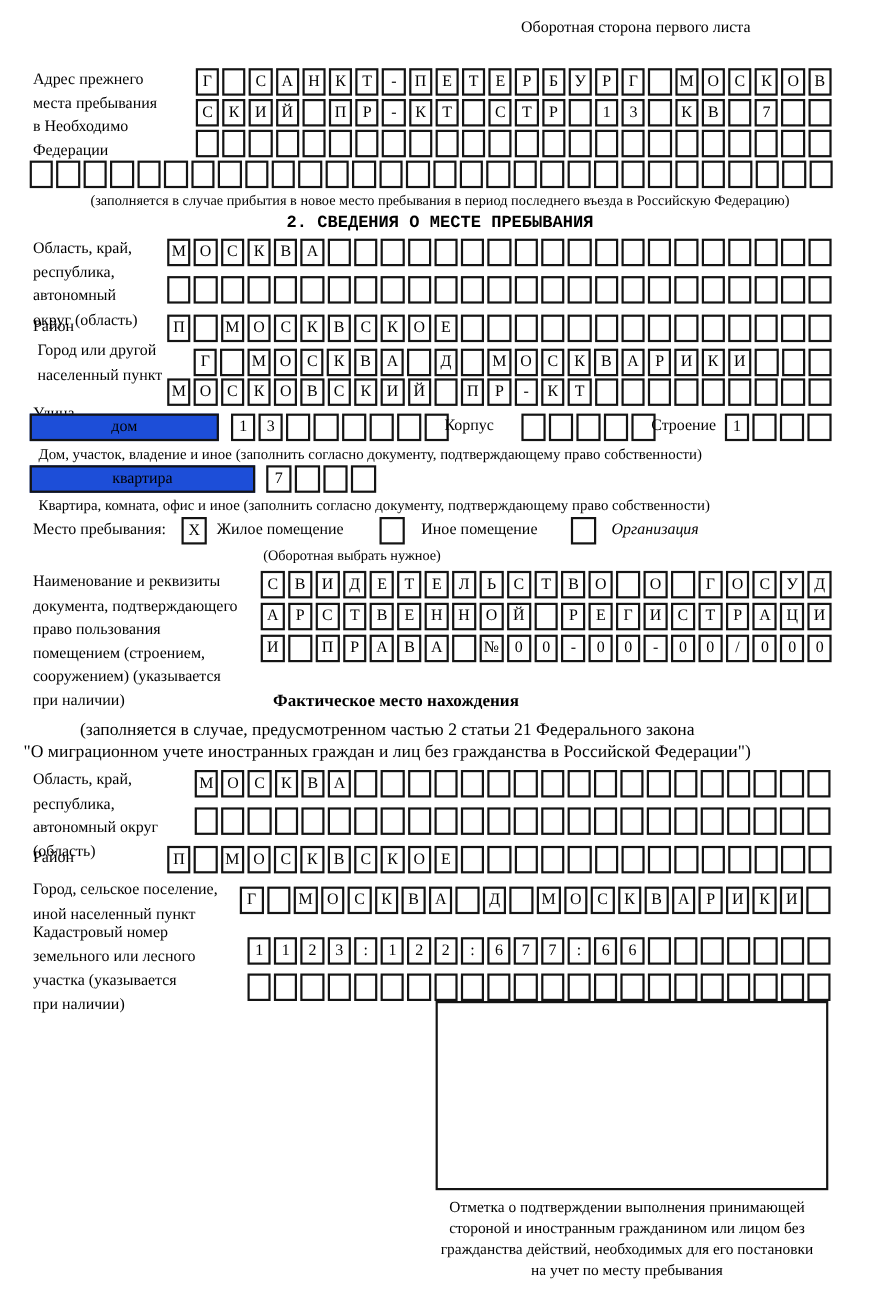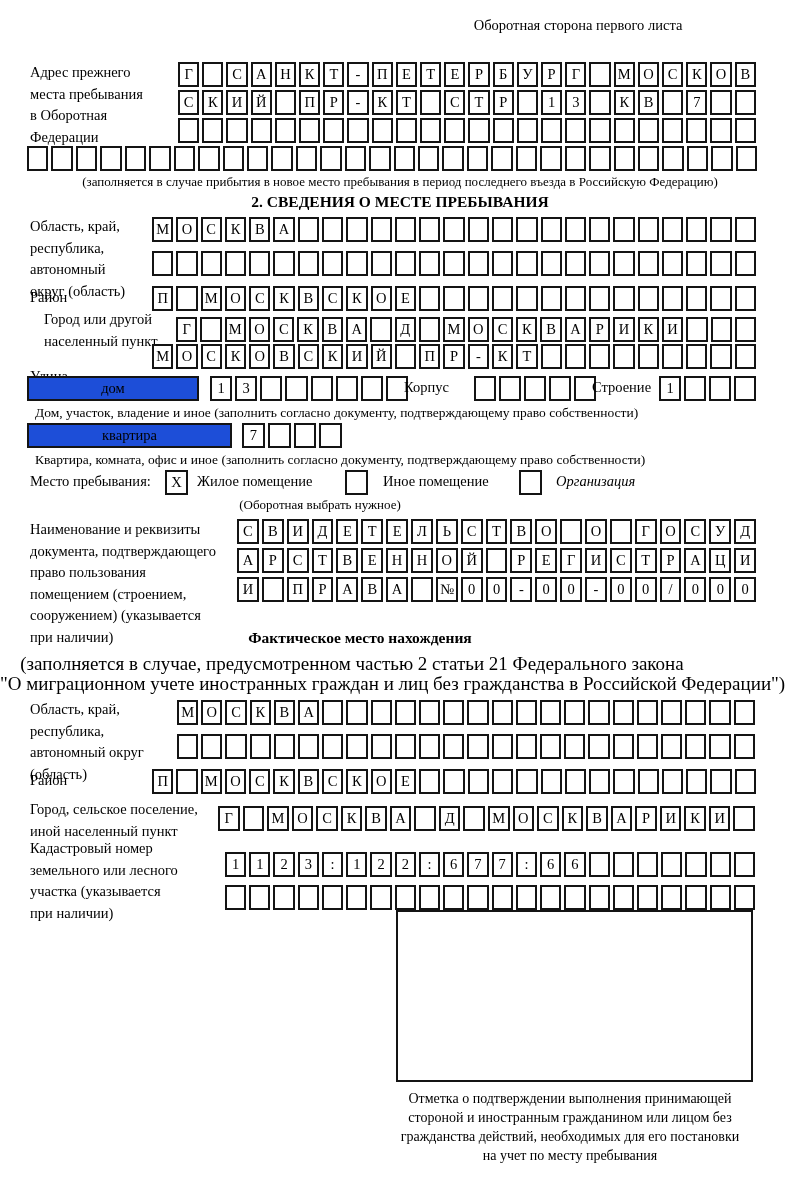--- a/index.html
+++ b/index.html
@@ -25,21 +25,21 @@
 </head>
 <body>
 
 <div class="page">
 
   <div class="abs single" style="left:400px;top:17px;width:356px;text-align:center;">Оборотная сторона первого листа</div>
 
   <div class="abs lbl lines" style="left:30px;top:62px;width:150px;">
       <div>Адрес прежнего</div>
       <div>места пребывания</div>
-      <div>в Оборотная</div>
+      <div>в Необходимо</div>
       <div>Федерации</div>
     </div>
   <div class="abs cells" style="left:178px;top:62px;width:578px;">
       <span class="cell">Г</span>
       <span class="cell"></span>
       <span class="cell">С</span>
       <span class="cell">А</span>
       <span class="cell">Н</span>
       <span class="cell">К</span>
       <span class="cell">Т</span>
@@ -140,21 +140,21 @@
       <span class="cell"></span>
       <span class="cell"></span>
       <span class="cell"></span>
       <span class="cell"></span>
       <span class="cell"></span>
       <span class="cell"></span>
       <span class="cell"></span>
     </div>
   <div class="abs note center" style="left:0;top:174px;width:800px;">(заполняется в случае прибытия в новое место пребывания в период последнего въезда в Российскую Федерацию)</div>
 
-  <div class="abs title" style="left:0;top:193px;width:800px;">2. СВЕДЕНИЯ О МЕСТЕ ПРЕБЫВАНИЯ</div>
+  <div class="abs title" style="left:0;top:193px;width:800px;font-family:Liberation Mono, monospace;">2. СВЕДЕНИЯ О МЕСТЕ ПРЕБЫВАНИЯ</div>
 
   <div class="abs lbl lines" style="left:30px;top:216px;width:125px;">
       <div>Область, край,</div>
       <div>республика,</div>
       <div>автономный</div>
       <div>округ (область)</div>
     </div>
   <div class="abs cells" style="left:152px;top:217px;width:604px;">
       <span class="cell">М</span>
       <span class="cell">О</span>
@@ -232,21 +232,21 @@
       <span class="cell"></span>
       <span class="cell"></span>
       <span class="cell"></span>
       <span class="cell"></span>
       <span class="cell"></span>
       <span class="cell"></span>
       <span class="cell"></span>
       <span class="cell"></span>
     </div>
 
-  <div class="abs lbl lines" style="left:44px;top:309px;width:145px;">
+  <div class="abs lbl lines" style="left:34px;top:309px;width:145px;">
       <div>Город или другой</div>
       <div>населенный пункт</div>
     </div>
   <div class="abs cells" style="left:176px;top:317px;width:580px;">
       <span class="cell">Г</span>
       <span class="cell"></span>
       <span class="cell">М</span>
       <span class="cell">О</span>
       <span class="cell">С</span>
       <span class="cell">К</span>
@@ -417,21 +417,21 @@
       <span class="cell">-</span>
       <span class="cell">0</span>
       <span class="cell">0</span>
       <span class="cell">/</span>
       <span class="cell">0</span>
       <span class="cell">0</span>
       <span class="cell">0</span>
     </div>
 
   <div class="abs title" style="left:0;top:629px;width:720px;">Фактическое место нахождения</div>
-  <div class="abs note center lines" style="left:0;top:654px;width:704px;font-size:19px;line-height:20px;">
+  <div class="abs note center lines" style="left:0;top:654px;width:704px;font-size:16px;line-height:20px;">
       <div>(заполняется в случае, предусмотренном частью 2 статьи 21 Федерального закона</div>
       <div>"О миграционном учете иностранных граждан и лиц без гражданства в Российской Федерации")</div>
     </div>
 
   <div class="abs lbl lines" style="left:30px;top:699px;width:160px;">
       <div>Область, край,</div>
       <div>республика,</div>
       <div>автономный округ</div>
       <div>(область)</div>
     </div>

